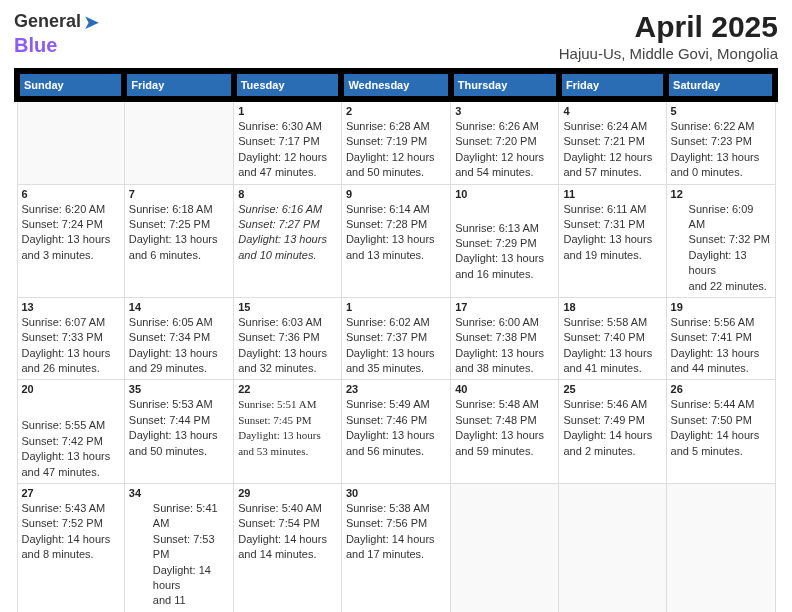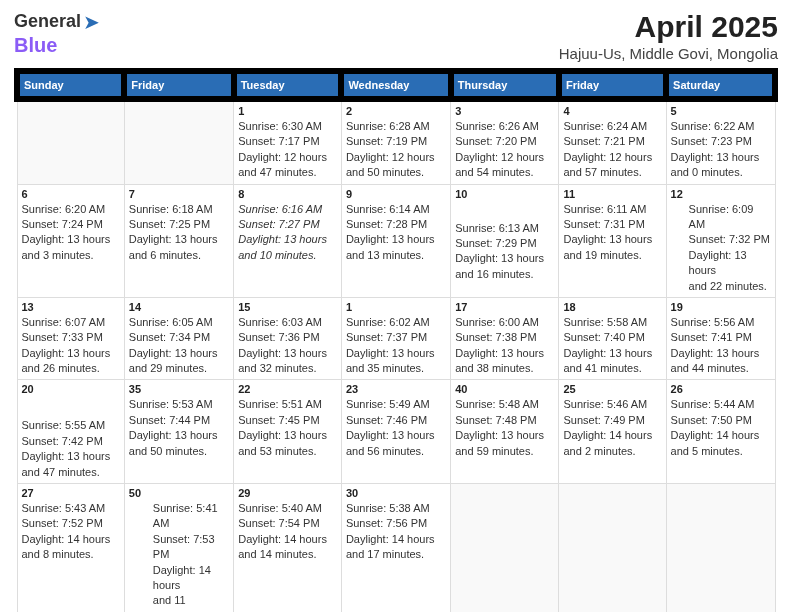--- a/index.html
+++ b/index.html
@@ -287,21 +287,21 @@
           </td>
           <td>
             <span class="day-num">35</span>
             <div class="day-detail" style="white-space: pre-line;">Sunrise: 5:53 AM
 Sunset: 7:44 PM
 Daylight: 13 hours
 and 50 minutes.</div>
           </td>
           <td>
             <span class="day-num">22</span>
-            <div class="day-detail" style="white-space: pre-line;">Sunrise: 5:51 AM
+            <div class="day-detail" style="white-space: pre-line; font-family: Liberation Serif, serif;">Sunrise: 5:51 AM
 Sunset: 7:45 PM
 Daylight: 13 hours
 and 53 minutes.</div>
           </td>
           <td>
             <span class="day-num">23</span>
             <div class="day-detail" style="white-space: pre-line;">Sunrise: 5:49 AM
 Sunset: 7:46 PM
 Daylight: 13 hours
 and 56 minutes.</div>
@@ -330,21 +330,21 @@
         </tr>
         <tr>
           <td>
             <span class="day-num">27</span>
             <div class="day-detail" style="white-space: pre-line;">Sunrise: 5:43 AM
 Sunset: 7:52 PM
 Daylight: 14 hours
 and 8 minutes.</div>
           </td>
           <td>
-            <span class="day-num">50</span>
+            <span class="day-num">34</span>
             <div class="day-detail" style="white-space: pre-line; margin-left: 24px;">Sunrise: 5:41 AM
 Sunset: 7:53 PM
 Daylight: 14 hours
 and 11 minutes.</div>
           </td>
           <td>
             <span class="day-num">29</span>
             <div class="day-detail" style="white-space: pre-line;">Sunrise: 5:40 AM
 Sunset: 7:54 PM
 Daylight: 14 hours

